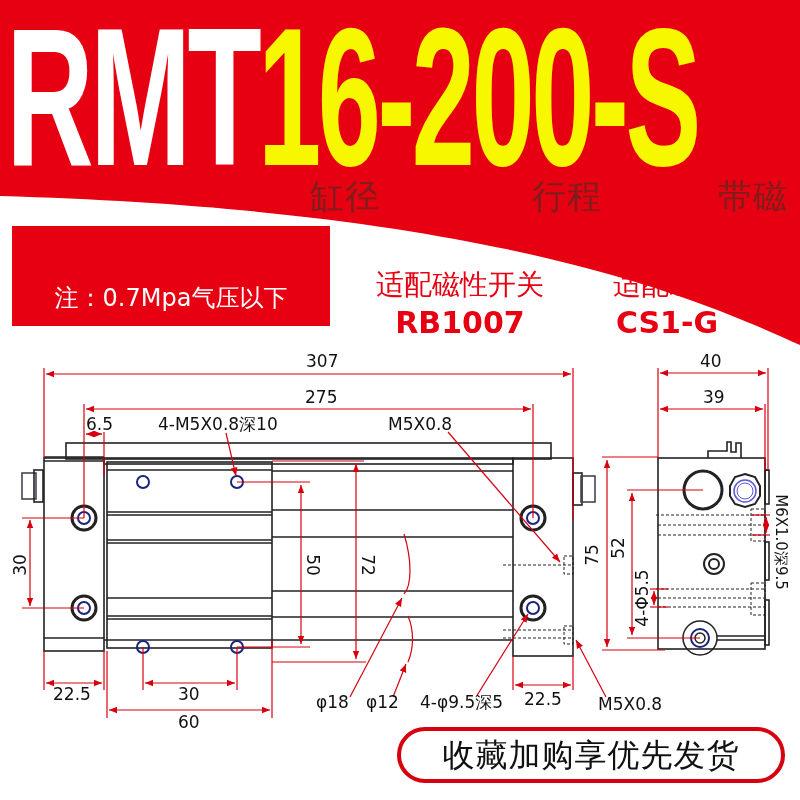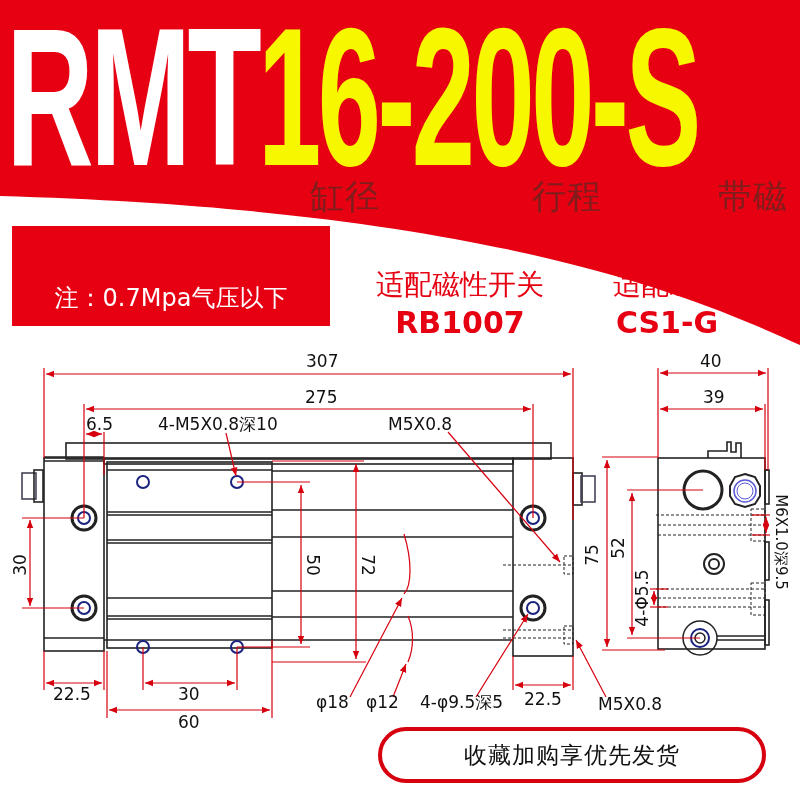--- a/index.html
+++ b/index.html
@@ -9,21 +9,21 @@
   .title-white { position: absolute; left: 6px; top: 0; font-family: "Liberation Sans Narrow", "Liberation Sans", sans-serif; font-weight: bold; font-size: 196px; line-height: 180px; color: #ffffff; letter-spacing: -6px; transform: scaleX(0.62); transform-origin: left top; white-space: nowrap; }
   .title-yellow { position: absolute; left: 258px; top: 0; font-family: "Liberation Sans Narrow", "Liberation Sans", sans-serif; font-weight: bold; font-size: 196px; line-height: 180px; color: #f7f700; letter-spacing: -6px; transform: scaleX(0.58); transform-origin: left top; white-space: nowrap; }
   .sub-label { position: absolute; top: 176px; color: #7f1d1d; font-size: 34px; line-height: 40px; font-family: "DejaVu Sans", sans-serif; letter-spacing: 1px; }
   .thrust-box { position: absolute; left: 12px; top: 226px; width: 318px; height: 100px; background: #e60012; }
   .thrust-main { position: absolute; left: 0; width: 318px; top: 8px; text-align: center; color: #ffffff; font-weight: bold; font-size: 36px; line-height: 44px; font-family: "DejaVu Sans", sans-serif; }
   .thrust-note { position: absolute; left: 0; width: 318px; top: 56px; text-align: center; color: #ffffff; font-size: 24px; line-height: 32px; font-family: "DejaVu Sans", sans-serif; }
   .acc-label { position: absolute; top: 268px; color: #e60012; font-size: 28px; line-height: 34px; font-family: "DejaVu Sans", sans-serif; text-align: center; }
   .acc-code { position: absolute; top: 298px; color: #e60012; font-size: 30px; font-weight: bold; line-height: 50px; font-family: "DejaVu Sans", sans-serif; text-align: center; }
   .drawing { position: absolute; left: 0; top: 340px; width: 800px; height: 400px; }
   .dim { font-family: "DejaVu Sans", sans-serif; font-size: 17px; fill: #111111; }
-  .promo { position: absolute; left: 378px; top: 727px; width: 388px; height: 56px; border: 4px solid #d7000f; border-radius: 30px; box-sizing: border-box; text-align: center; font-size: 23px; line-height: 48px; color: #111111; font-family: "DejaVu Sans", sans-serif; letter-spacing: 1px; }
+  .promo { position: absolute; left: 397px; top: 727px; width: 388px; height: 56px; border: 4px solid #d7000f; border-radius: 30px; box-sizing: border-box; text-align: center; font-size: 32px; line-height: 48px; color: #111111; font-family: "DejaVu Sans", sans-serif; letter-spacing: 1px; }
 </style>
 </head>
 <body>
 
 <svg class="banner" width="800" height="800" viewBox="0 0 800 800">
   <path d="M0 0 H800 V345 C 700 300, 500 210, 0 196 Z" fill="#e60012"></path>
 </svg>
 
 <div class="title-wrap">
   <div class="title-white">RMT</div>

